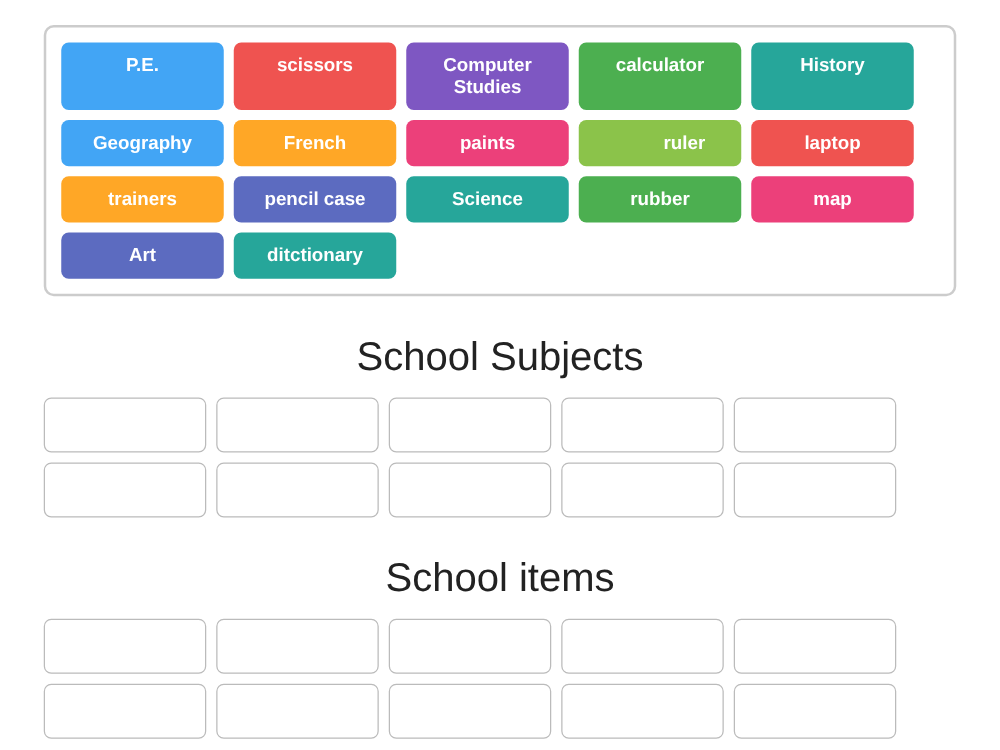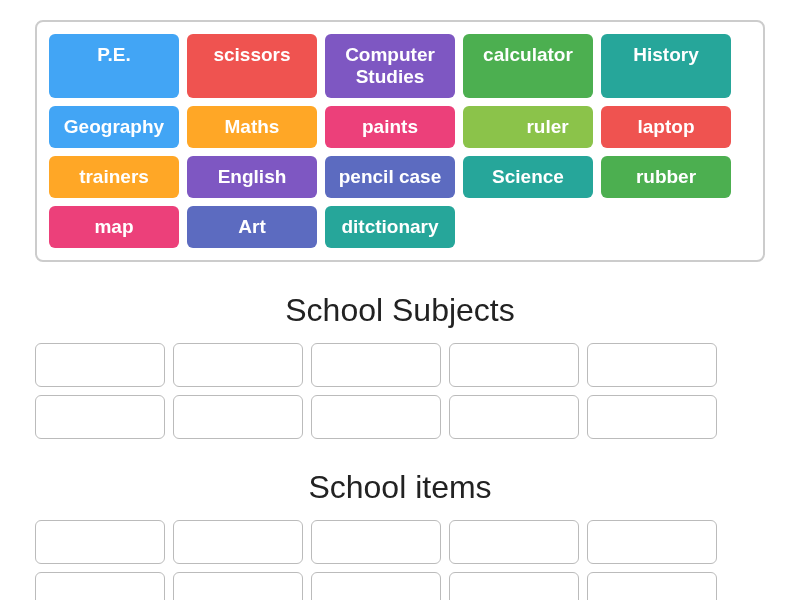--- a/index.html
+++ b/index.html
@@ -22,21 +22,21 @@
       gap: 8px;
       margin-bottom: 30px;
       width: 730px;
     }
 
     .word-tile {
       padding: 10px 8px;
       border-radius: 6px;
       text-align: center;
       font-weight: bold;
-      font-size: 19px;
+      font-size: 15px;
       color: white;
       cursor: pointer;
       user-select: none;
     }
 
     .blue { background-color: #42a5f5; }
     .red { background-color: #ef5350; text-align: center; }
     .purple { background-color: #7e57c2; }
     .green { background-color: #4caf50; }
     .teal { background-color: #26a69a; }
@@ -72,26 +72,25 @@
 </head>
 <body>
 
 <div class="word-bank">
     <div class="word-tile blue">P.E.</div>
     <div class="word-tile red">scissors</div>
     <div class="word-tile purple">Computer Studies</div>
     <div class="word-tile green">calculator</div>
     <div class="word-tile teal">History</div>
     <div class="word-tile blue">Geography</div>
-    <div class="word-tile orange">Maths</div>
+    <div class="word-tile orange">French</div>
     <div class="word-tile pink">paints</div>
     <div class="word-tile lime">ruler</div>
     <div class="word-tile red">laptop</div>
     <div class="word-tile orange">trainers</div>
-    <div class="word-tile purple">English</div>
     <div class="word-tile indigo">pencil case</div>
     <div class="word-tile teal">Science</div>
     <div class="word-tile green">rubber</div>
     <div class="word-tile pink">map</div>
     <div class="word-tile indigo">Art</div>
     <div class="word-tile teal">ditctionary</div>
   </div>
 
 <div id="sections-container">
     <div class="section-title">School Subjects</div>

